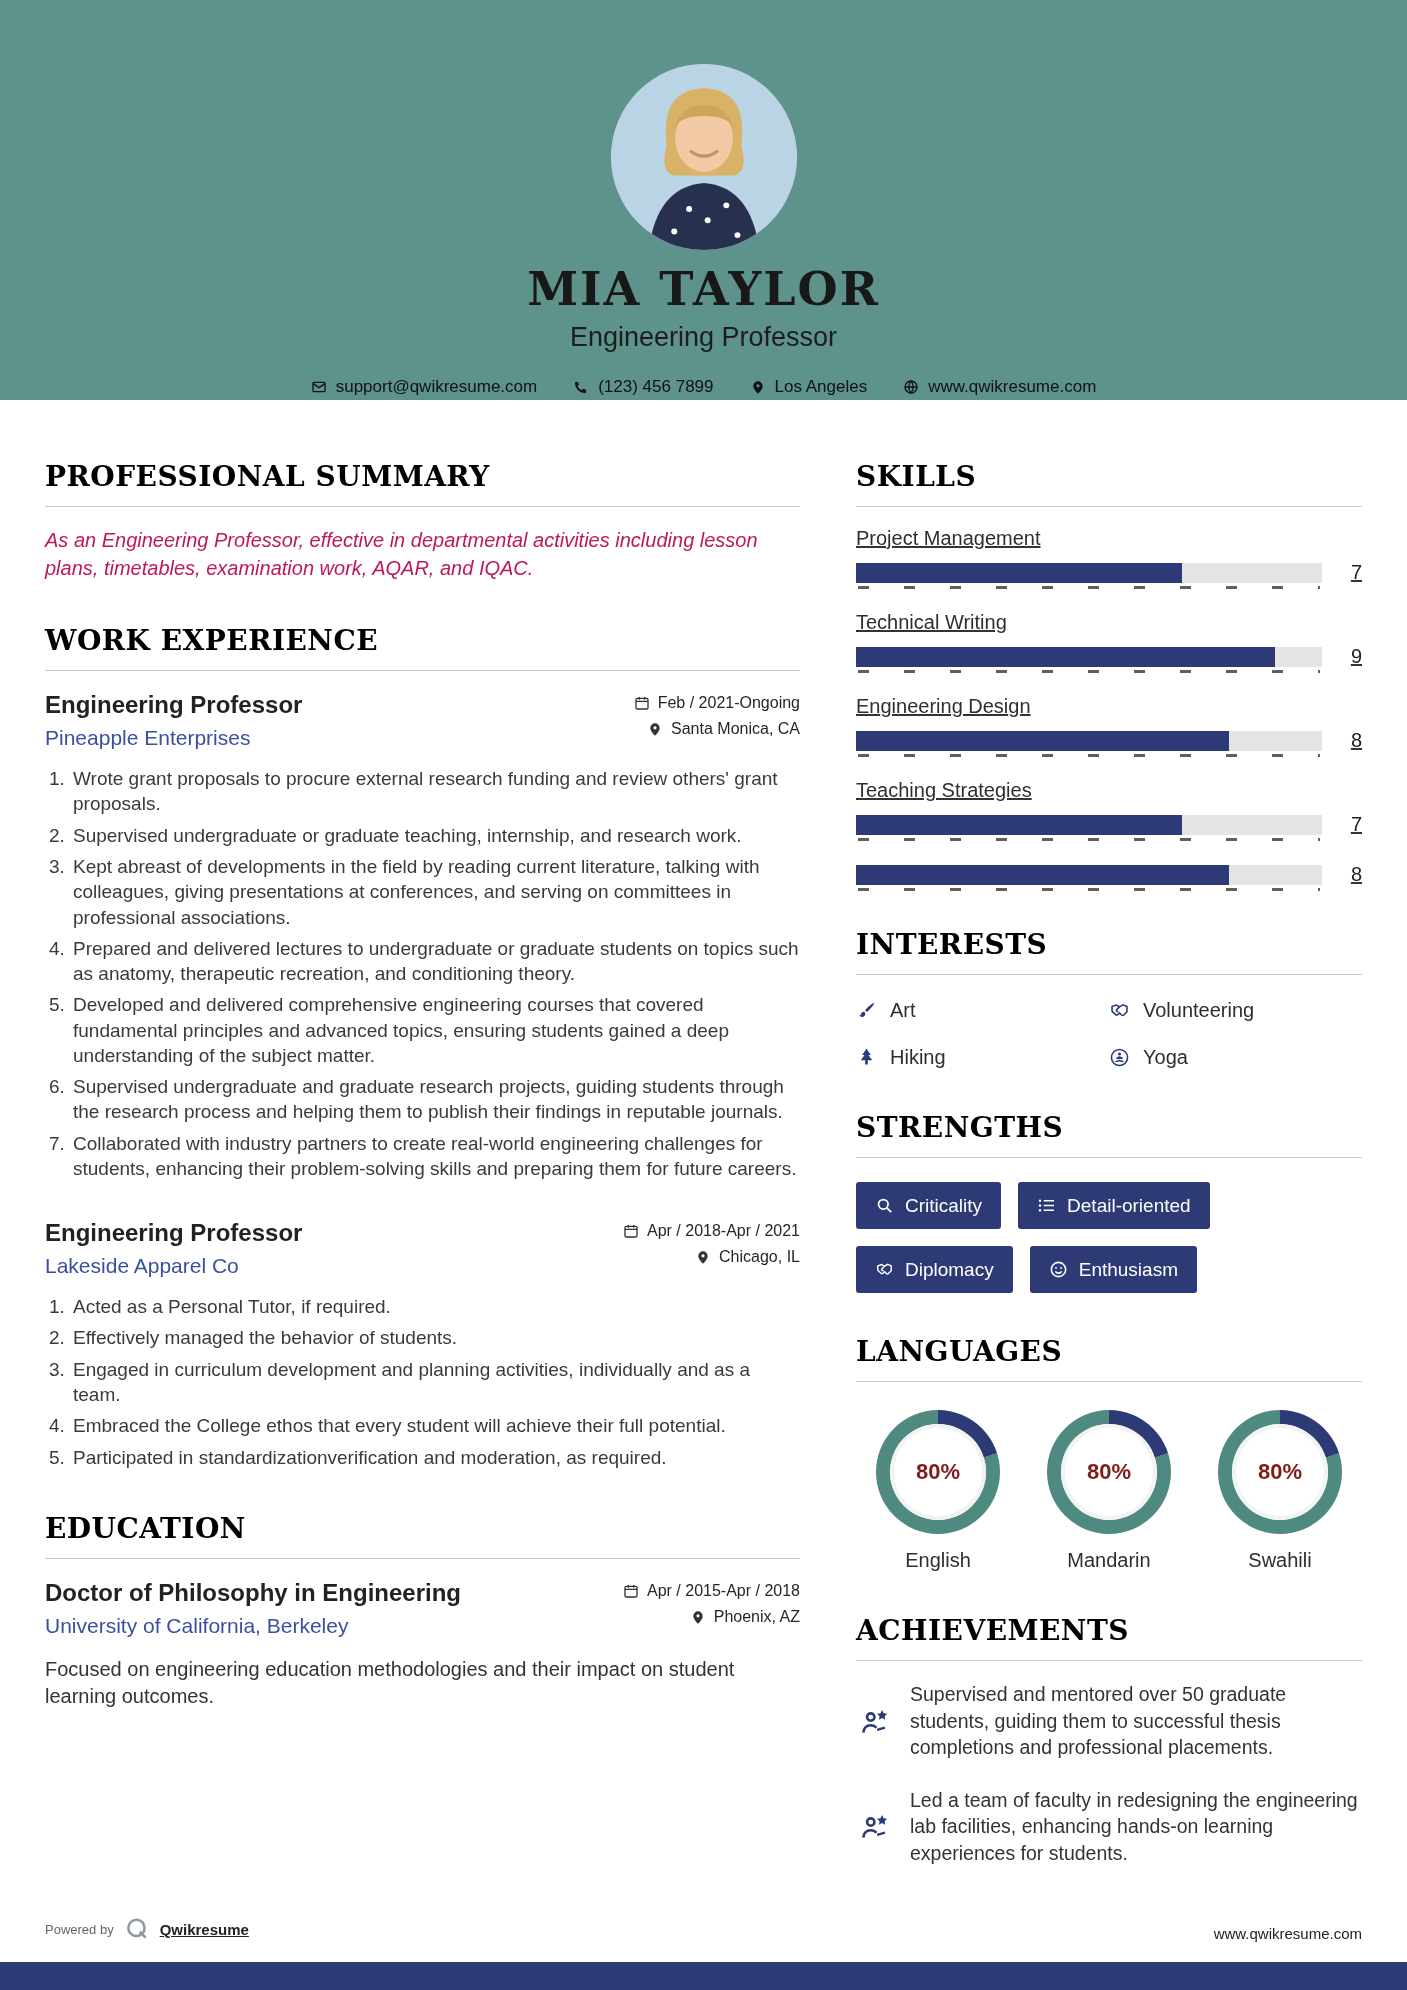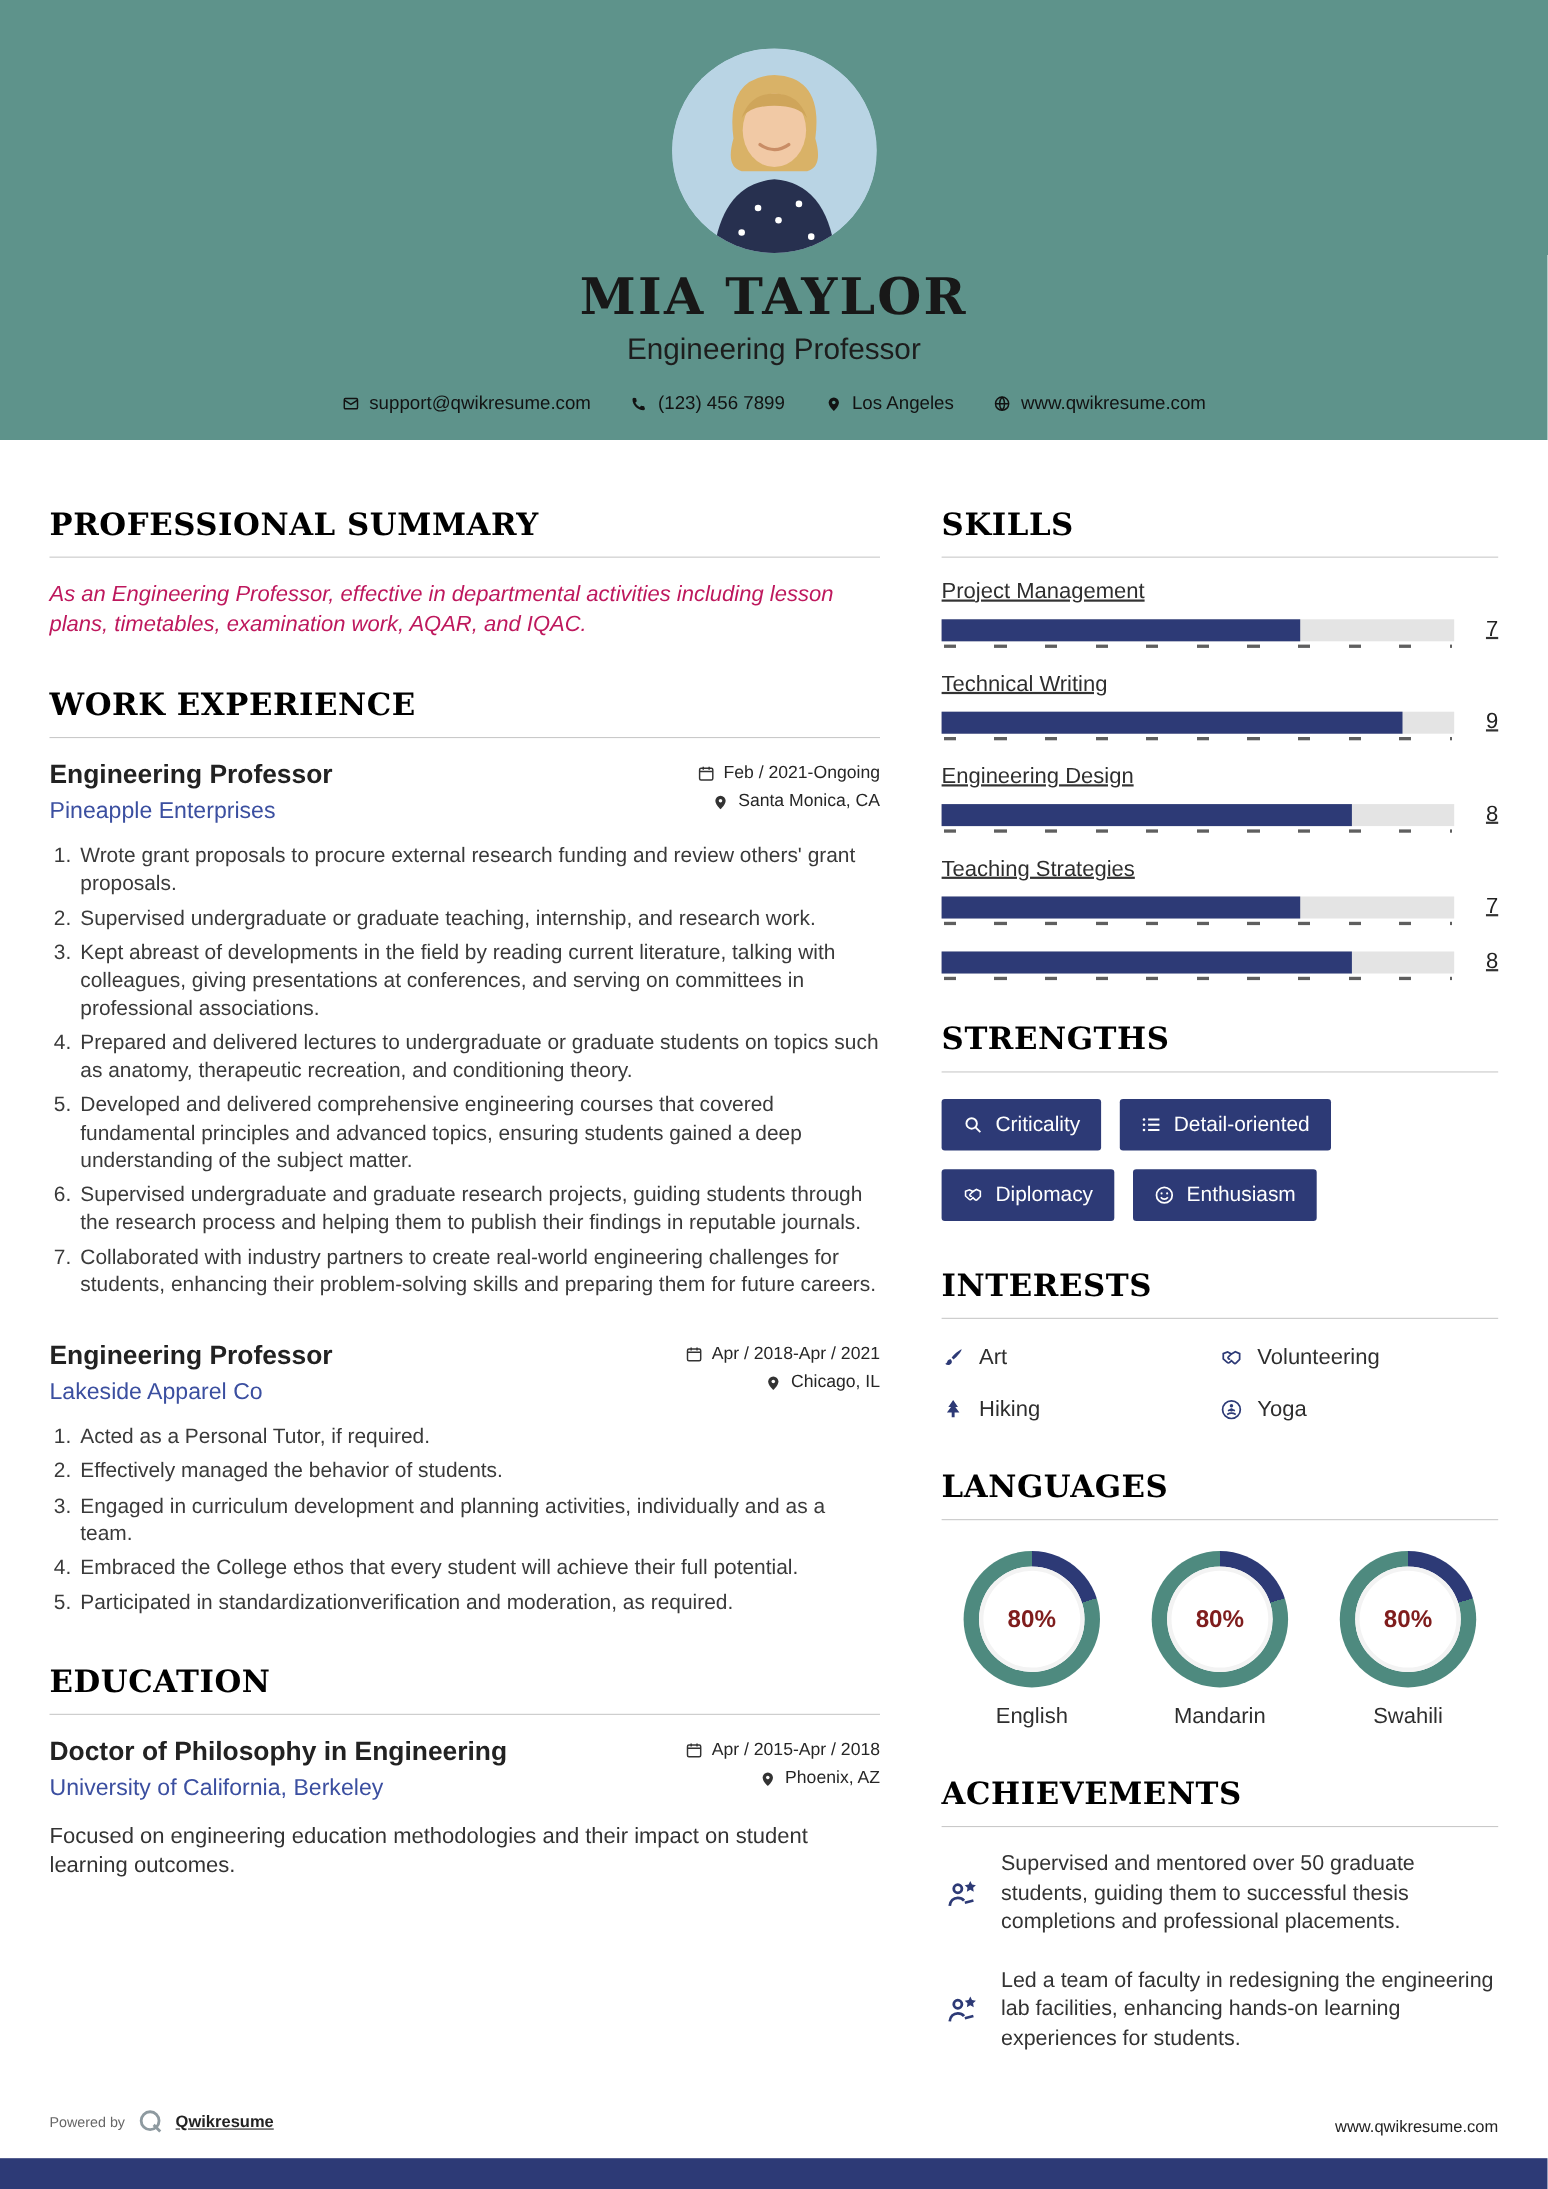--- a/index.html
+++ b/index.html
@@ -5,21 +5,21 @@
   * { box-sizing: border-box; margin: 0; padding: 0; }
   html, body { background: #ffffff; }
   body {
     width: 1407px; height: 1990px; margin: 0 auto; position: relative;
     font-family: "Liberation Sans", "DejaVu Sans", sans-serif;
     color: #333; overflow: hidden;
   }
   .serif { font-family: "DejaVu Serif", "Liberation Serif", serif; }
 
   
-  .header-band { background: #5E938B; height: 400px; text-align: center; padding-top: 44px; }
+  .header-band { background: #5E938B; height: 400px; text-align: center; padding-top: 64px; }
   .photo { width: 186px; height: 186px; border-radius: 50%; margin: 0 auto; overflow: hidden; background: #b9d4e4; }
   .photo svg { display: block; width: 100%; height: 100%; }
   .name { font-family: "DejaVu Serif", "Liberation Serif", serif; font-weight: 700; font-size: 46px; letter-spacing: 2px; color: #181818; margin-top: 12px; }
   .role { font-size: 27px; color: #1d1d1d; font-weight: 500; margin-top: 6px; }
   .contacts { display: flex; justify-content: center; align-items: center; gap: 36px; margin-top: 24px; font-size: 17px; color: #121212; font-weight: 500; }
   .contact-item { display: flex; align-items: center; gap: 9px; }
   .ic { display: inline-flex; align-items: center; justify-content: center; }
   .ic svg { width: 18px; height: 18px; }
   .ic-sm svg { width: 16px; height: 16px; }
   .navy { color: #2D3A76; }
@@ -334,20 +334,62 @@
           <div class="bar-track">
             <div class="bar-fill" style="width: 80%;"></div>
             <div class="bar-ticks"></div>
           </div>
           <div class="skill-score">8</div>
         </div>
       </div>
     </div>
 
     <div class="section">
+      <div class="section-heading">INTERESTS</div>
+      <div class="interest-grid">
+        <div class="interest">
+          <span class="ic navy">
+            <svg viewBox="0 0 24 24">
+                <path d="M21 3c-3.5 1.2-8.5 5.8-10.6 8.6l2 2C15.2 11.5 19.8 6.5 21 3z" fill="currentColor"></path>
+                <path d="M9.6 13.4c-1.8-.3-3.3.7-3.8 2.5-.3 1.1-1 1.8-2.1 2.2 1.3 1.2 3.2 1.6 4.7 1 1.7-.7 2.5-2.2 2.2-3.9z" fill="currentColor"></path>
+              </svg>
+          </span>
+          <span>Art</span>
+        </div>
+        <div class="interest">
+          <span class="ic navy">
+            <svg viewBox="0 0 24 24" fill="none" stroke="currentColor" stroke-width="1.8">
+                <path d="M3.5 7.5L8 5.8l4 2 4-2.3 4.5 2v6l-3.6 3.6c-.7.7-1.8.7-2.5 0L12 14.8l-1.9 1.9c-.7.7-1.8.7-2.5 0L3.5 13z"></path>
+                <path d="M12 7.8L8.8 11c-.5.5-.5 1.3 0 1.8.5.5 1.3.5 1.8 0"></path>
+              </svg>
+          </span>
+          <span>Volunteering</span>
+        </div>
+        <div class="interest">
+          <span class="ic navy">
+            <svg viewBox="0 0 24 24">
+                <path d="M12 2l5 7.2h-2.8L18.5 15h-5v5h-3v-5h-5l4.3-5.8H7z" fill="currentColor"></path>
+              </svg>
+          </span>
+          <span>Hiking</span>
+        </div>
+        <div class="interest">
+          <span class="ic navy">
+            <svg viewBox="0 0 24 24" fill="none" stroke="currentColor" stroke-width="1.8">
+                <circle cx="12" cy="12" r="9.2"></circle>
+                <circle cx="12" cy="8" r="1.8" fill="currentColor" stroke="none"></circle>
+                <path d="M12 10.5v3.5M12 11.5l-3.6 1.6M12 11.5l3.6 1.6M7.5 17c2.8-1.6 6.2-1.6 9 0"></path>
+              </svg>
+          </span>
+          <span>Yoga</span>
+        </div>
+      </div>
+    </div>
+
+    <div class="section">
       <div class="section-heading">STRENGTHS</div>
       <div class="strengths">
         <div class="strength">
           <span class="ic">
             <svg viewBox="0 0 24 24" fill="none" stroke="currentColor" stroke-width="2.2">
                 <circle cx="10.5" cy="10.5" r="6"></circle>
                 <path d="M15 15l5.5 5.5"></path>
               </svg>
           </span>
           <span>Criticality</span>
@@ -375,62 +417,20 @@
         <div class="strength">
           <span class="ic">
             <svg viewBox="0 0 24 24" fill="none" stroke="currentColor" stroke-width="2">
                 <circle cx="12" cy="12" r="9"></circle>
                 <circle cx="8.8" cy="10" r="1.2" fill="currentColor" stroke="none"></circle>
                 <circle cx="15.2" cy="10" r="1.2" fill="currentColor" stroke="none"></circle>
                 <path d="M8 14.3c1 1.5 2.5 2.3 4 2.3s3-.8 4-2.3"></path>
               </svg>
           </span>
           <span>Enthusiasm</span>
-        </div>
-      </div>
-    </div>
-
-    <div class="section">
-      <div class="section-heading">INTERESTS</div>
-      <div class="interest-grid">
-        <div class="interest">
-          <span class="ic navy">
-            <svg viewBox="0 0 24 24">
-                <path d="M21 3c-3.5 1.2-8.5 5.8-10.6 8.6l2 2C15.2 11.5 19.8 6.5 21 3z" fill="currentColor"></path>
-                <path d="M9.6 13.4c-1.8-.3-3.3.7-3.8 2.5-.3 1.1-1 1.8-2.1 2.2 1.3 1.2 3.2 1.6 4.7 1 1.7-.7 2.5-2.2 2.2-3.9z" fill="currentColor"></path>
-              </svg>
-          </span>
-          <span>Art</span>
-        </div>
-        <div class="interest">
-          <span class="ic navy">
-            <svg viewBox="0 0 24 24" fill="none" stroke="currentColor" stroke-width="1.8">
-                <path d="M3.5 7.5L8 5.8l4 2 4-2.3 4.5 2v6l-3.6 3.6c-.7.7-1.8.7-2.5 0L12 14.8l-1.9 1.9c-.7.7-1.8.7-2.5 0L3.5 13z"></path>
-                <path d="M12 7.8L8.8 11c-.5.5-.5 1.3 0 1.8.5.5 1.3.5 1.8 0"></path>
-              </svg>
-          </span>
-          <span>Volunteering</span>
-        </div>
-        <div class="interest">
-          <span class="ic navy">
-            <svg viewBox="0 0 24 24">
-                <path d="M12 2l5 7.2h-2.8L18.5 15h-5v5h-3v-5h-5l4.3-5.8H7z" fill="currentColor"></path>
-              </svg>
-          </span>
-          <span>Hiking</span>
-        </div>
-        <div class="interest">
-          <span class="ic navy">
-            <svg viewBox="0 0 24 24" fill="none" stroke="currentColor" stroke-width="1.8">
-                <circle cx="12" cy="12" r="9.2"></circle>
-                <circle cx="12" cy="8" r="1.8" fill="currentColor" stroke="none"></circle>
-                <path d="M12 10.5v3.5M12 11.5l-3.6 1.6M12 11.5l3.6 1.6M7.5 17c2.8-1.6 6.2-1.6 9 0"></path>
-              </svg>
-          </span>
-          <span>Yoga</span>
         </div>
       </div>
     </div>
 
     <div class="section">
       <div class="section-heading">LANGUAGES</div>
       <div class="langs">
         <div class="lang">
           <div class="donut" style="background: conic-gradient(rgb(45, 58, 118) 0deg, rgb(45, 58, 118) 20%, rgb(78, 138, 127) 20%, rgb(78, 138, 127) 100%);">
             <div class="donut-hole">

